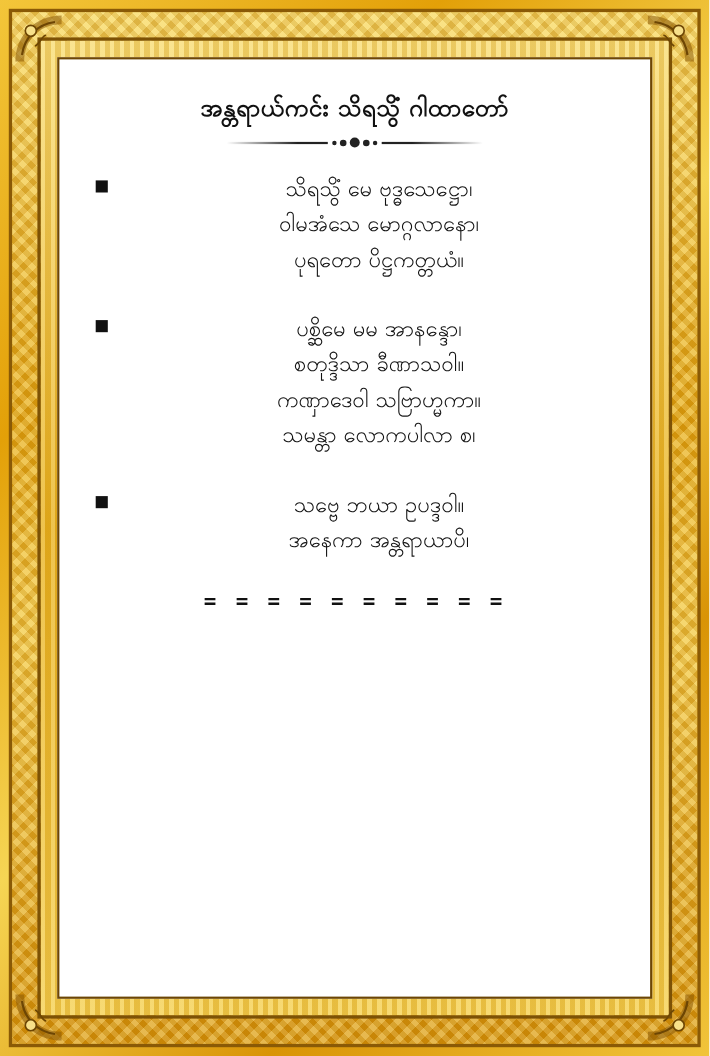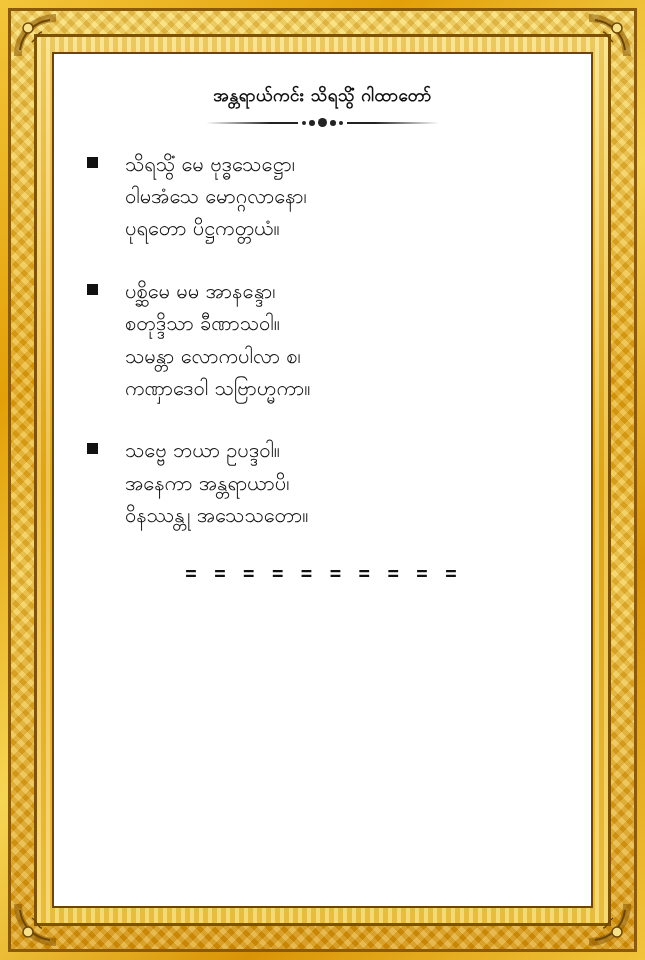--- a/index.html
+++ b/index.html
@@ -95,21 +95,21 @@
     pointer-events: none;
   }
   .corner.tl { left: 12px;  top: 12px; }
   .corner.tr { right: 12px; top: 12px; transform: scaleX(-1); }
   .corner.bl { left: 12px;  bottom: 12px; transform: scaleY(-1); }
   .corner.br { right: 12px; bottom: 12px; transform: scale(-1,-1); }
 
   
   .doc-title {
     text-align: center;
-    font-size: 17px;
+    font-size: 22px;
     font-weight: bold;
     color: #111111;
     letter-spacing: 0.5px;
     line-height: 1.45;
     font-family: "DejaVu Sans", "Liberation Sans", sans-serif;
   }
 
   .title-divider {
     display: flex;
     align-items: center;
@@ -131,20 +131,21 @@
     margin: 0 4px;
   }
   .title-divider .dot { width: 4px; height: 4px; background: #222; border-radius: 50%; }
   .title-divider .dot.big { width: 9px; height: 9px; }
   .title-divider .dot.mid { width: 6px; height: 6px; }
 
   .verse {
     margin: 0 0 30px 0;
     position: relative;
     padding-left: 44px;
+    text-align: center;
   }
   .verse:last-of-type { margin-bottom: 16px; }
 
   .verse-bullet {
     position: absolute;
     left: 6px;
     top: 9px;
     width: 11px;
     height: 11px;
     background: #111;
@@ -222,27 +223,26 @@
       <span class="verse-bullet"></span>
       <div class="verse-line">သိရသွိံ  မေ ဗုဒ္ဓသေဋ္ဌော၊</div>
       <div class="verse-line">ဝါမအံသေ မောဂ္ဂလာနော၊</div>
       <div class="verse-line">ပုရတော ပိဋ္ဌကတ္တယံ။</div>
     </div>
 
     <div class="verse">
       <span class="verse-bullet"></span>
       <div class="verse-line">ပစ္ဆိမေ မမ အာနန္ဒော၊</div>
       <div class="verse-line">စတုဒ္ဒိသာ ခီဏာသဝါ။</div>
+      <div class="verse-line">ကဏှာဒေဝါ သဗြာဟ္မကာ။</div>
       <div class="verse-line">သမန္တာ လောကပါလာ စ၊</div>
-      <div class="verse-line">ကဏှာဒေဝါ သဗြာဟ္မကာ။</div>
     </div>
 
     <div class="verse">
       <span class="verse-bullet"></span>
       <div class="verse-line">သဗ္ဗေ ဘယာ ဥပဒ္ဒဝါ။</div>
       <div class="verse-line">အနေကာ အန္တရာယာပိ၊</div>
-      <div class="verse-line">ဝိနဿန္တု အသေသတော။</div>
     </div>
 
     <div class="footer-dashes">= = = = = = = = = =</div>
 
   </div>
 </div>
 
 </body></html>

